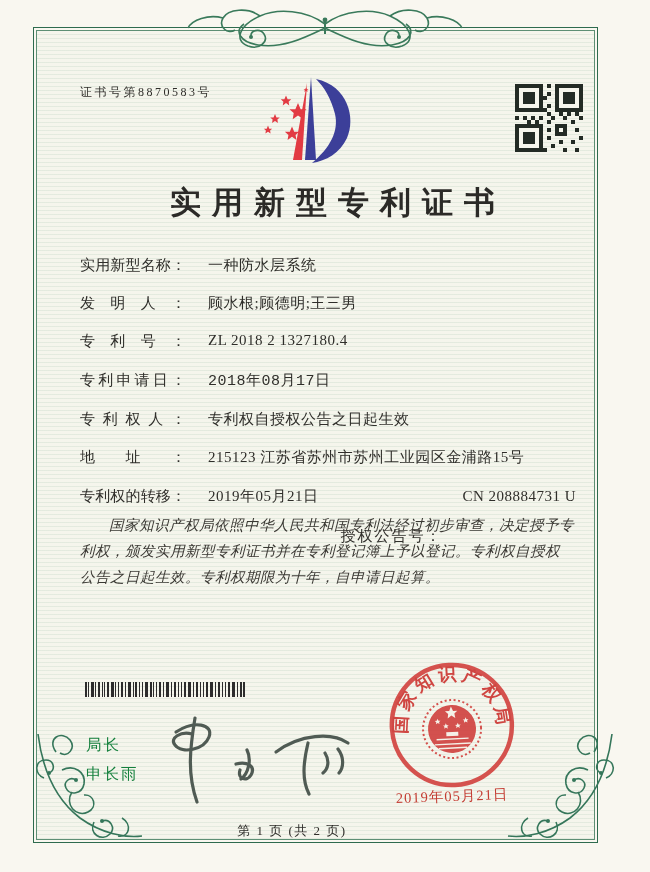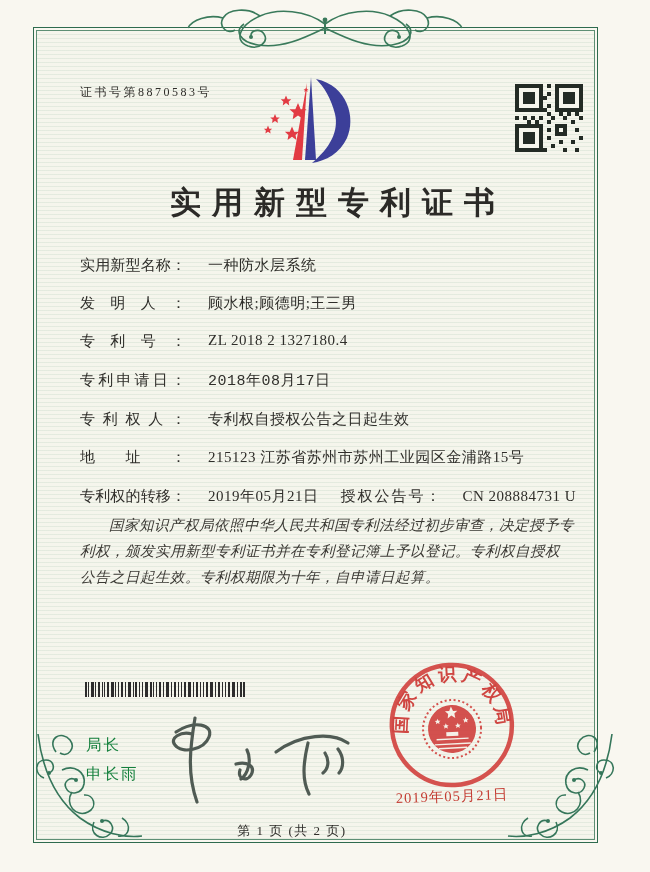--- a/index.html
+++ b/index.html
@@ -35,21 +35,21 @@
   
   .field-row{
     position:absolute;left:80px;width:500px;
     font-size:15px;color:#2f2e2a;white-space:nowrap;
   }
   .f-label{
     display:inline-block;width:106px;
     text-align:justify;text-align-last:justify;
     vertical-align:top;
   }
-  .f-label.second{width:100px;margin-left:22px;}
+  .f-label.second{width:100px;margin-left:22px;margin-top:40px;}
   .f-value{margin-left:22px;letter-spacing:.5px;}
   
   .law-text{
     position:absolute;left:80px;top:512px;width:494px;
     font-size:14.5px;line-height:26px;color:#3a3833;
     font-style:italic;
   }
   .law-text p{margin:0;text-indent:2em;letter-spacing:.5px;}
   
   .director{position:absolute;left:86px;top:735px;font-size:15.5px;color:#15803d;font-style:normal;}

